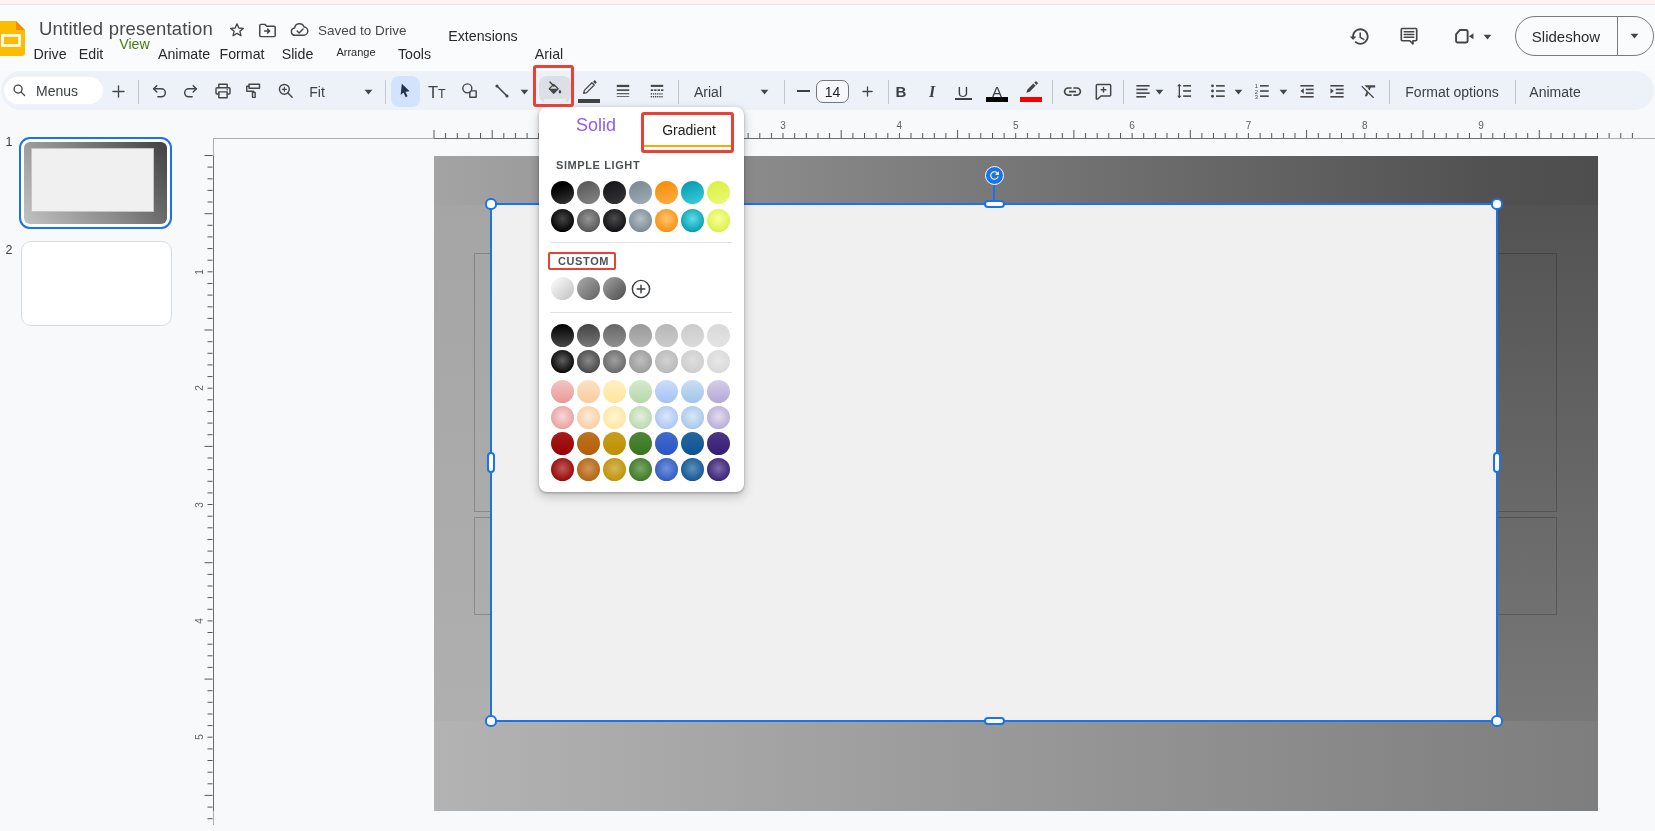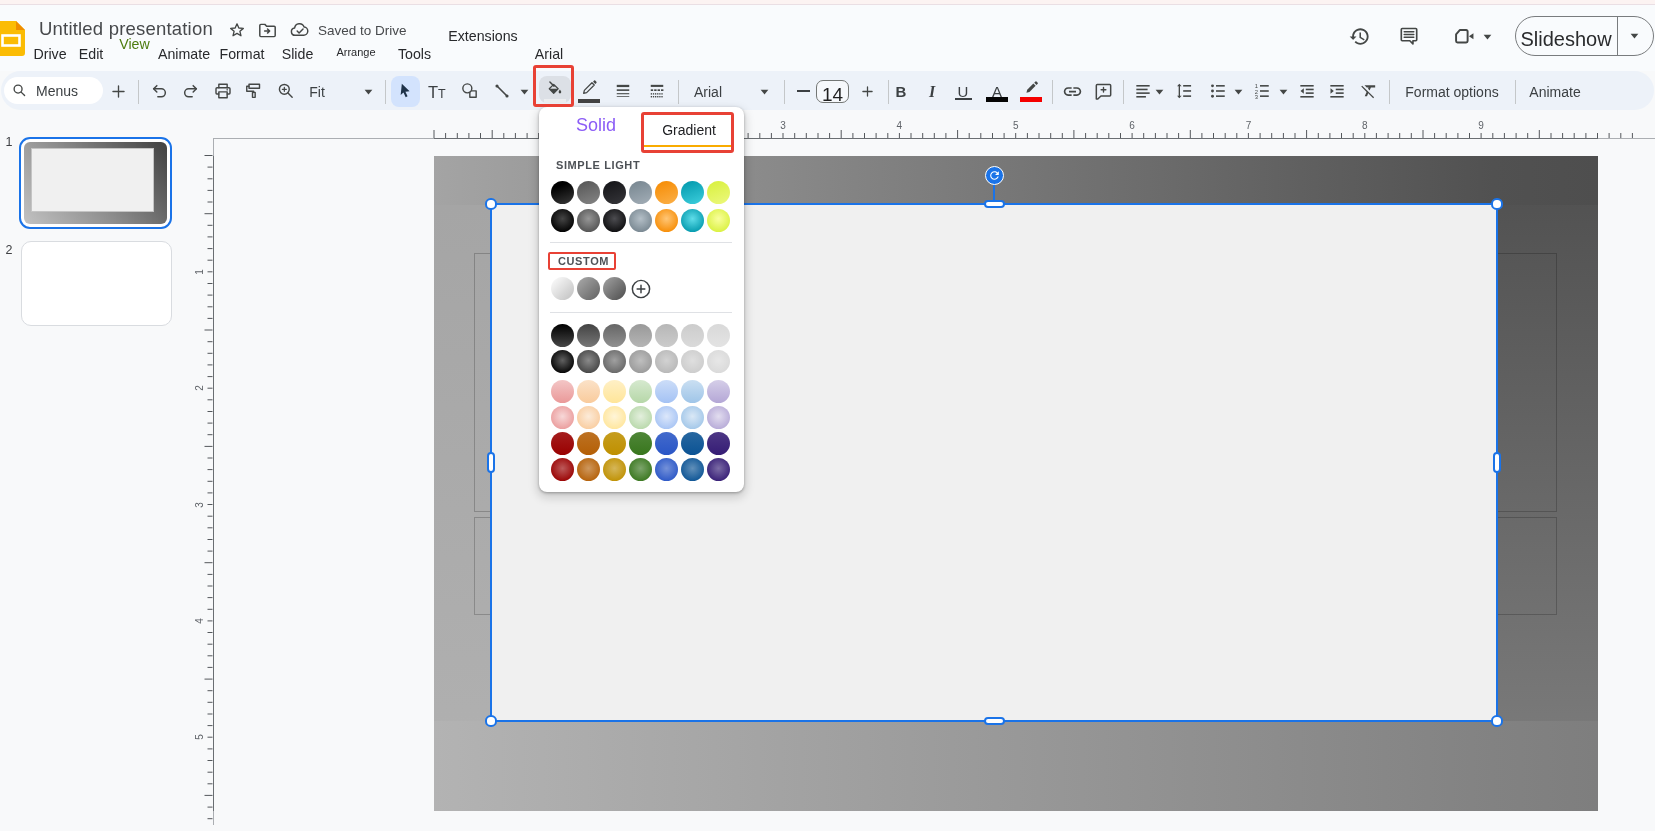--- a/index.html
+++ b/index.html
@@ -48,21 +48,21 @@
     </svg>
 <svg style="position:absolute;left:1451.8px;top:23.8px" width="24.5" height="24.5" viewBox="0 0 24 24">
       <path d="M7.6 5.9 h6.3 a1.4 1.4 0 0 1 1.4 1.4 v9.4 a1.4 1.4 0 0 1 -1.4 1.4 H5.4 A1.4 1.4 0 0 1 4 16.7 v-6.6 z" fill="none" stroke="#444746" stroke-width="1.9" stroke-linecap="round" stroke-linejoin="round"></path>
       <path d="M16.6 12 l4.4-3 v6z" fill="#444746"></path>
     </svg>
 <svg style="position:absolute;left:1482.5px;top:34.2px" width="9" height="6" viewBox="0 0 10 7">
       <path d="M0.5 0.8 h9 L5 6.4z" fill="#444746"></path>
     </svg>
 <div class="abs" style="left:1514.5px;top:16px;width:139px;height:40px;border:1.2px solid #797c7e;border-radius:20px"></div>
 <div class="abs" style="left:1617px;top:17px;width:1px;height:38px;background:#797c7e"></div>
-<div style="position:absolute;top:28.5px;font-size:20px;color:#2a2b2d;font-weight:400;white-space:nowrap;line-height:1;left:1566px;transform:translateX(-50%);">Slideshow</div>
+<div style="position:absolute;top:28.5px;font-size:15px;color:#2a2b2d;font-weight:400;white-space:nowrap;line-height:1;left:1566px;transform:translateX(-50%);">Slideshow</div>
 <svg style="position:absolute;left:1629.5px;top:33.2px" width="9" height="6" viewBox="0 0 10 7">
       <path d="M0.5 0.8 h9 L5 6.4z" fill="#444746"></path>
     </svg>
 <div class="abs" style="left:4px;top:77px;width:99px;height:27px;background:#fff;border-radius:14px"></div>
 <svg style="position:absolute;left:10.5px;top:82.0px" width="17" height="17" viewBox="0 0 24 24">
       <circle cx="10" cy="10" r="5.6" fill="none" stroke="#444746" stroke-width="1.9"></circle>
       <path d="M14.3 14.3 L19.2 19.2" fill="none" stroke="#444746" stroke-width="1.9" stroke-linecap="round" stroke-linejoin="round"></path>
     </svg>
 <div style="position:absolute;top:84px;font-size:14px;color:#3c4043;font-weight:400;white-space:nowrap;line-height:1;left:36px;">Menus</div>
 <svg style="position:absolute;left:108.5px;top:81.5px" width="19" height="19" viewBox="0 0 24 24">
@@ -154,21 +154,21 @@
       <rect x="17.25" y="18" width="1.55" height="1.7" fill="#444746"></rect>
     </svg>
 <div style="position:absolute;left:678px;top:79.5px;width:1px;height:24px;background:#c4c7c9"></div>
 <div style="position:absolute;top:84.5px;font-size:14px;color:#3c4043;font-weight:400;white-space:nowrap;line-height:1;left:708px;transform:translateX(-50%);">Arial</div>
 <svg style="position:absolute;left:759.5px;top:89.2px" width="9" height="6" viewBox="0 0 10 7">
       <path d="M0.5 0.8 h9 L5 6.4z" fill="#444746"></path>
     </svg>
 <div style="position:absolute;left:784px;top:79.5px;width:1px;height:24px;background:#c4c7c9"></div>
 <div class="abs" style="left:797px;top:90.3px;width:13px;height:1.8px;background:#3c4043"></div>
 <div class="abs" style="left:816px;top:79.5px;width:33px;height:23px;border:1.2px solid #747775;border-radius:7px;background:#f6f8fb"></div>
-<div style="position:absolute;top:84.5px;font-size:19px;color:#1f1f1f;font-weight:400;white-space:nowrap;line-height:1;left:832.5px;transform:translateX(-50%);">14</div>
+<div style="position:absolute;top:84.5px;font-size:14px;color:#1f1f1f;font-weight:400;white-space:nowrap;line-height:1;left:832.5px;transform:translateX(-50%);">14</div>
 <svg style="position:absolute;left:858.5px;top:82.5px" width="17" height="17" viewBox="0 0 24 24">
       <path d="M12 5.5 v13 M5.5 12 h13" fill="none" stroke="#444746" stroke-width="1.8" stroke-linecap="round" stroke-linejoin="round"></path>
     </svg>
 <div style="position:absolute;left:888px;top:79.5px;width:1px;height:24px;background:#c4c7c9"></div>
 <div style="position:absolute;top:84px;font-size:15px;color:#3c4043;font-weight:700;white-space:nowrap;line-height:1;left:901px;transform:translateX(-50%);">B</div>
 <div style="position:absolute;top:84px;font-size:16px;color:#3c4043;font-weight:600;white-space:nowrap;line-height:1;left:932px;transform:translateX(-50%);"><span style="font-style:italic;font-family:'Liberation Serif',serif">I</span></div>
 <div style="position:absolute;top:83.5px;font-size:15px;color:#3c4043;font-weight:500;white-space:nowrap;line-height:1;left:963px;transform:translateX(-50%);">U</div>
 <div class="abs" style="left:954.5px;top:97.8px;width:17px;height:1.9px;background:#3c4043"></div>
 <div style="position:absolute;top:83.5px;font-size:15px;color:#3c4043;font-weight:500;white-space:nowrap;line-height:1;left:997px;transform:translateX(-50%);">A</div>
 <div class="abs" style="left:986px;top:97.4px;width:22px;height:4.7px;background:#050505"></div>

